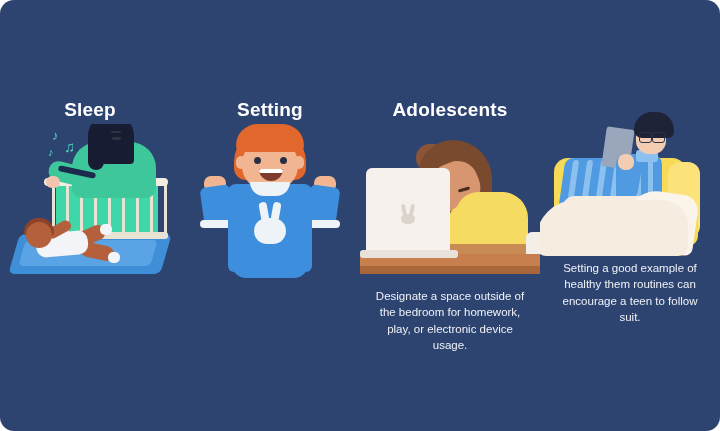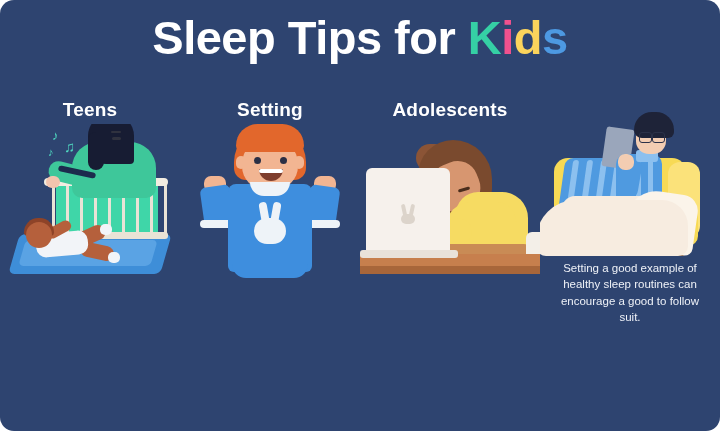--- a/index.html
+++ b/index.html
@@ -418,28 +418,25 @@
   .tn-legs {
     left: 22px; top: 100px; width: 96px; height: 26px;
     background: #f7ece0; border-radius: 14px;
   }
 </style>
 </head>
 <body>
 
 <div class="poster">
 
-  <div class="title">
-    <span>Sleep Tips for </span><span class="k">K</span><span class="i">i</span><span class="d">d</span><span class="s">s</span>
-  </div>
 
   <div class="columns">
 
     <div class="col">
-      <div class="col-head">Teens</div>
+      <div class="col-head">Sleep</div>
       <div class="art">
         <div class="sh bb-mat"></div>
         <div class="sh bb-mat2"></div>
         <div class="sh bb-crib-panel"></div>
         <div class="sh bar" style="left:52px;"></div>
         <div class="sh bar" style="left:66px;"></div>
         <div class="sh bar" style="left:80px;"></div>
         <div class="sh bar" style="left:94px;"></div>
         <div class="sh bar" style="left:108px;"></div>
         <div class="sh bar" style="left:122px;"></div>
@@ -518,20 +515,21 @@
         <div class="sh ad-shadow"></div>
         <div class="sh ad-side"></div>
         <div class="sh ad-desk"></div>
         <div class="sh ad-desk2"></div>
         <div class="sh ad-laptop-screen"></div>
         <div class="sh ad-logo-ear-l"></div>
         <div class="sh ad-logo-ear-r"></div>
         <div class="sh ad-logo-head"></div>
         <div class="sh ad-laptop-base"></div>
       </div>
+      <div class="caption">Designate a space outside of the bedroom for homework, play, or electronic device usage.</div>
     </div>
 
     <div class="col">
       <div class="art">
         <div class="sh tn-sofa-back"></div>
         <div class="sh tn-pillow"></div>
         <div class="sh tn-stripe" style="left:30px;"></div>
         <div class="sh tn-stripe" style="left:44px;"></div>
         <div class="sh tn-stripe" style="left:58px;"></div>
         <div class="sh tn-stripe" style="left:72px;"></div>
@@ -550,17 +548,17 @@
         <div class="sh tn-glasses-l"></div>
         <div class="sh tn-glasses-r"></div>
 
         <div class="sh tn-sofa-seat"></div>
         <div class="sh tn-leg-l"></div>
         <div class="sh tn-leg-r"></div>
         <div class="sh tn-legs"></div>
         <div class="sh tn-blanket2"></div>
         <div class="sh tn-blanket"></div>
       </div>
-      <div class="caption">Setting a good example of healthy sleep routines can encourage a good to follow suit.</div>
+      <div class="caption">Setting a good example of healthy them routines can encourage a teen to follow suit.</div>
     </div>
 
   </div>
 </div>
 
 </body></html>

